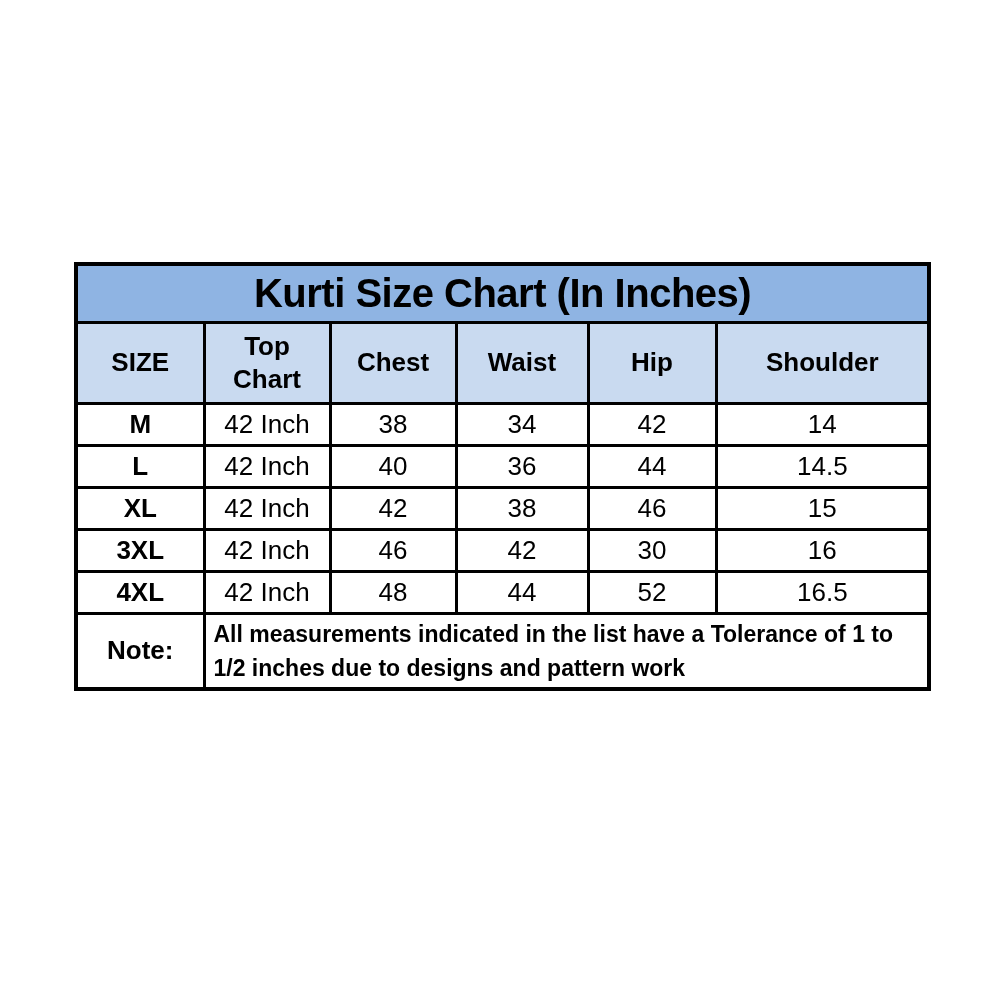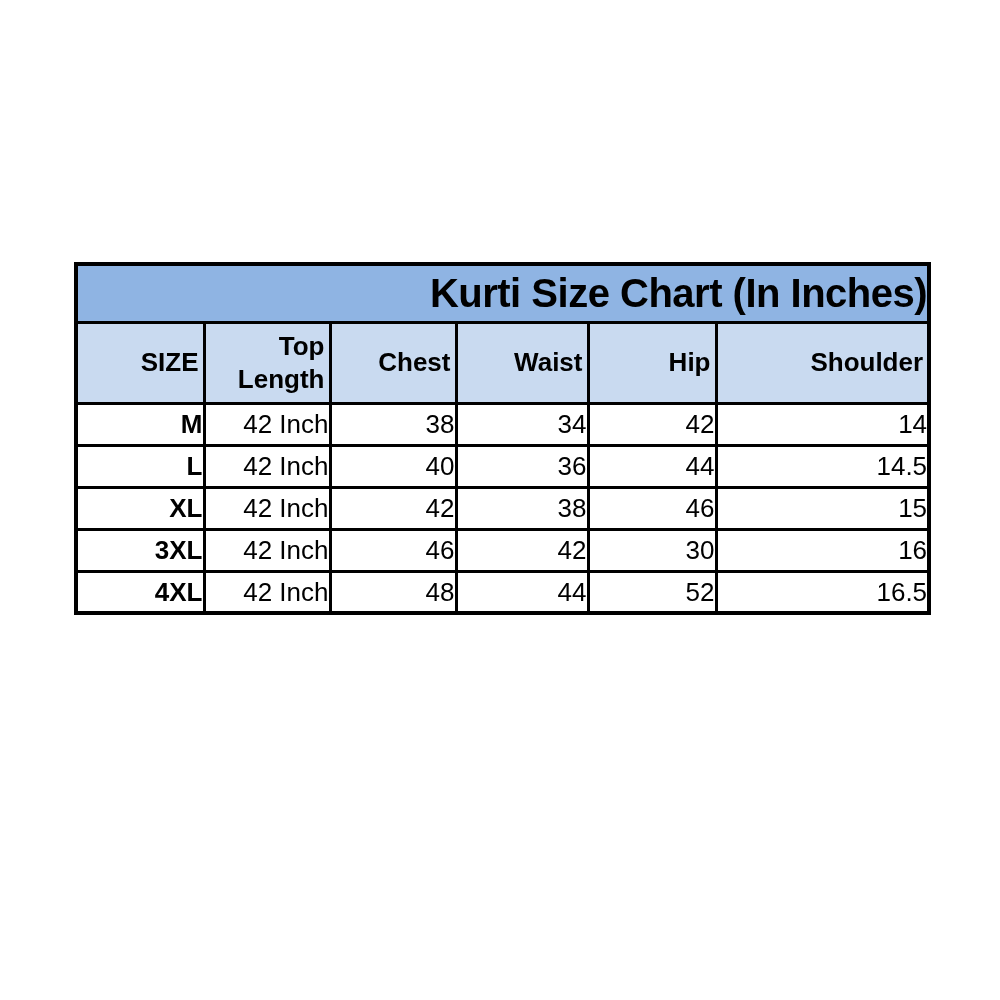--- a/index.html
+++ b/index.html
@@ -27,21 +27,21 @@
     position: absolute;
     left: 74px; top: 262px;
     width: 853px;
     border-collapse: collapse;
     table-layout: fixed;
     border: 4px solid var(--border);
   }
   table.size-chart td, table.size-chart th {
     border: 3px solid var(--border);
     background: var(--cell-bg);
-    text-align: right;
+    text-align: center;
     vertical-align: middle;
     overflow: hidden;
   }
   tr.title-row td {
     height: 58px;
     background: var(--title-bg);
     font-size: 40px;
     font-weight: 700;
     letter-spacing: -0.5px;
     line-height: 1;
@@ -88,21 +88,21 @@
       <col style="width:132px">
       <col style="width:128px">
       <col style="width:213px">
     </colgroup>
     <tbody>
       <tr class="title-row">
         <td colspan="6">Kurti Size Chart (In Inches)</td>
       </tr>
       <tr class="header-row">
         <th>SIZE</th>
-        <th>Top Length</th>
+        <th>Top Chart</th>
         <th>Chest</th>
         <th>Waist</th>
         <th>Hip</th>
         <th>Shoulder</th>
       </tr>
       <tr class="data-row">
         <td class="cell-size">M</td>
         <td>42 Inch</td>
         <td>38</td>
         <td>34</td>
@@ -134,15 +134,19 @@
         <td>16</td>
       </tr>
       <tr class="data-row">
         <td class="cell-size">4XL</td>
         <td>42 Inch</td>
         <td>48</td>
         <td>44</td>
         <td>52</td>
         <td>16.5</td>
       </tr>
+      <tr class="note-row">
+        <td class="note-label">Note:</td>
+        <td class="note-text" colspan="5">All measurements indicated in the list have a Tolerance of 1 to 1/2 inches due to designs and pattern work</td>
+      </tr>
     </tbody>
   </table>
 </div>
 
 </body></html>

